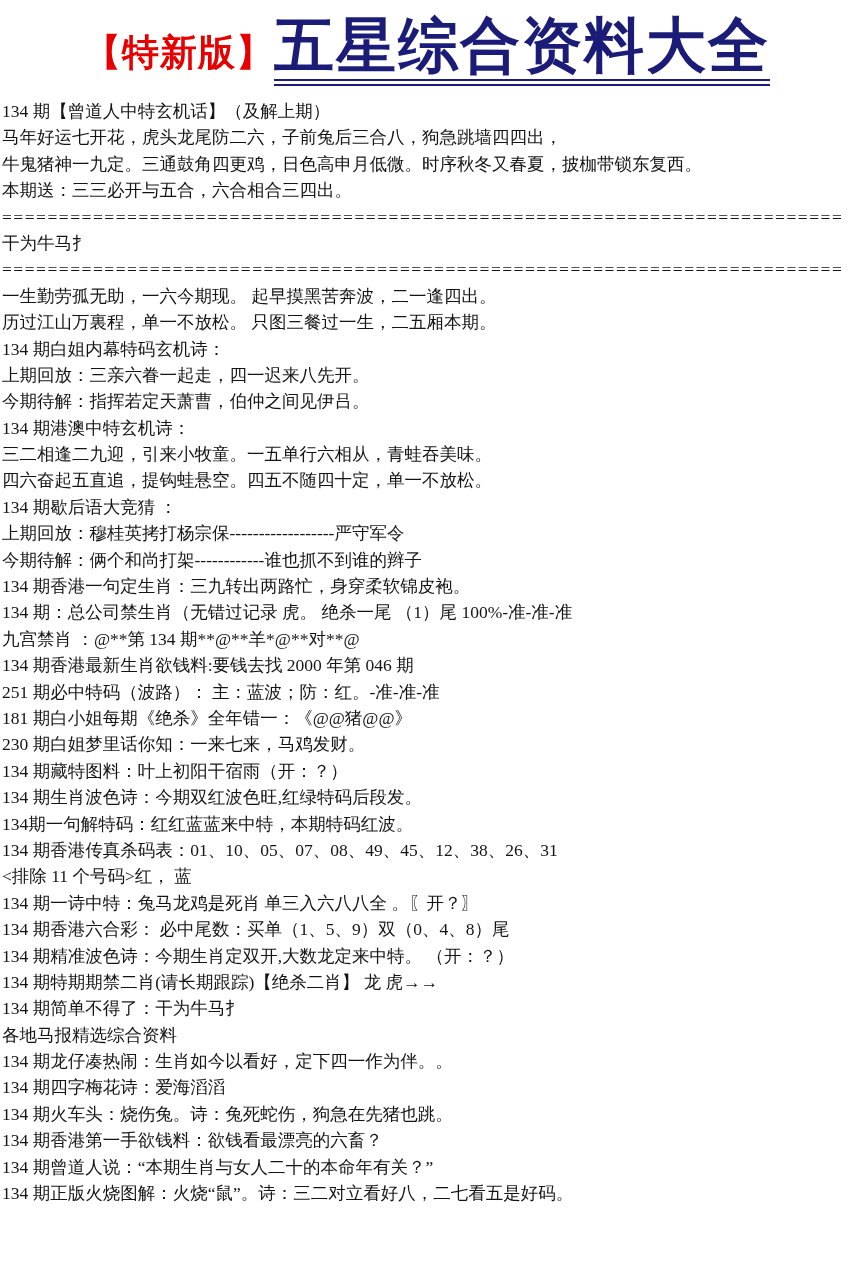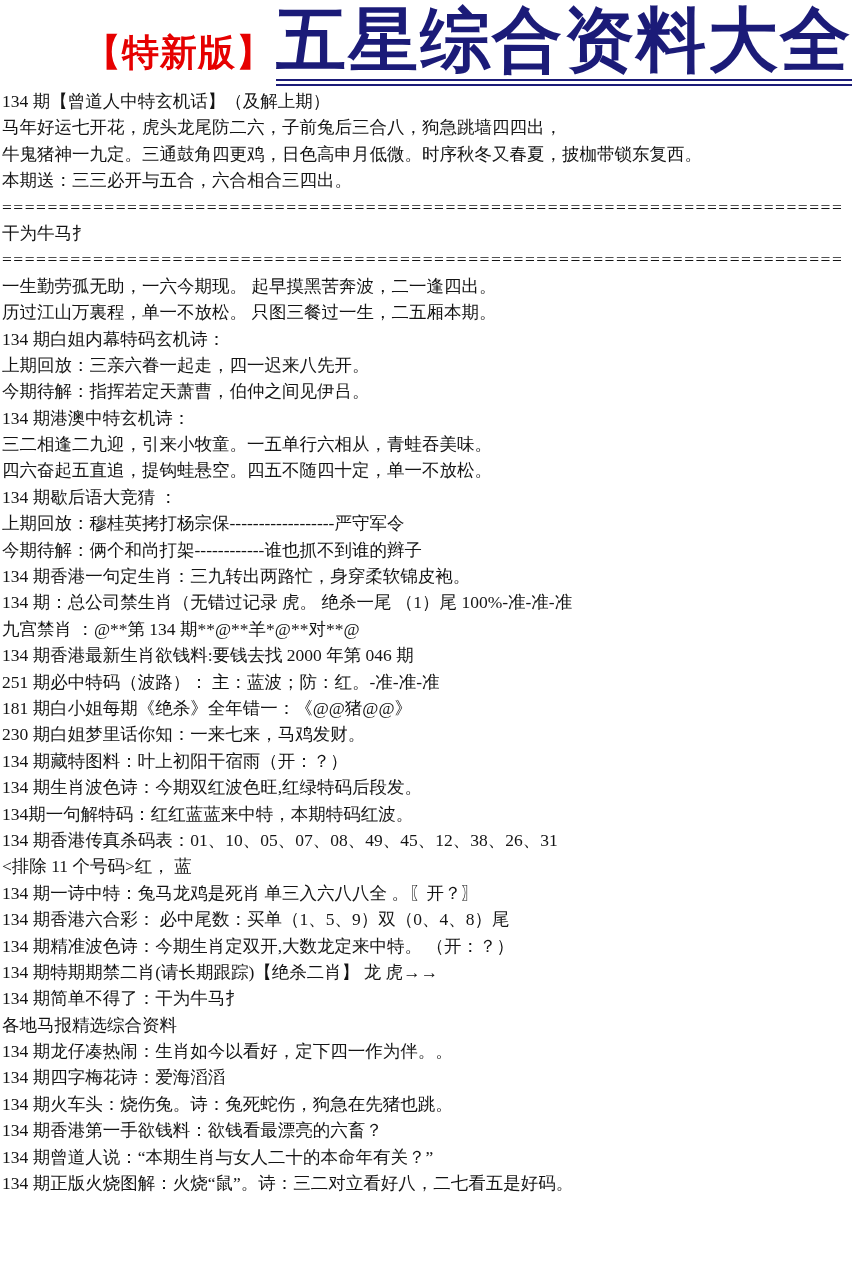--- a/index.html
+++ b/index.html
@@ -13,41 +13,40 @@
     overflow: hidden;
     font-family: "Liberation Serif", "DejaVu Serif", serif;
     color: #141414;
   }
   .header {
     display: flex;
     align-items: flex-end;
     padding-left: 84px;
     height: 86px;
     white-space: nowrap;
-    justify-content: space-between;
   }
   .badge {
     font-weight: bold;
     font-size: 37px;
     line-height: 1;
     padding-bottom: 15px;
     letter-spacing: 1px;
   }
   .title {
     font-weight: bold;
-    font-size: 70px;
+    font-size: 60px;
     line-height: 1;
     letter-spacing: 2px;
     padding-bottom: 3px;
     border-bottom-style: double;
     border-bottom-width: 7px;
   }
   .content {
     padding-left: 2px;
-    padding-top: 2px;
+    padding-top: 12px;
   }
   .line {
     font-size: 17.5px;
     line-height: 26.4px;
     height: 26.4px;
     white-space: pre;
     overflow: hidden;
   }
   .line.sep {
     letter-spacing: 1.5px;

